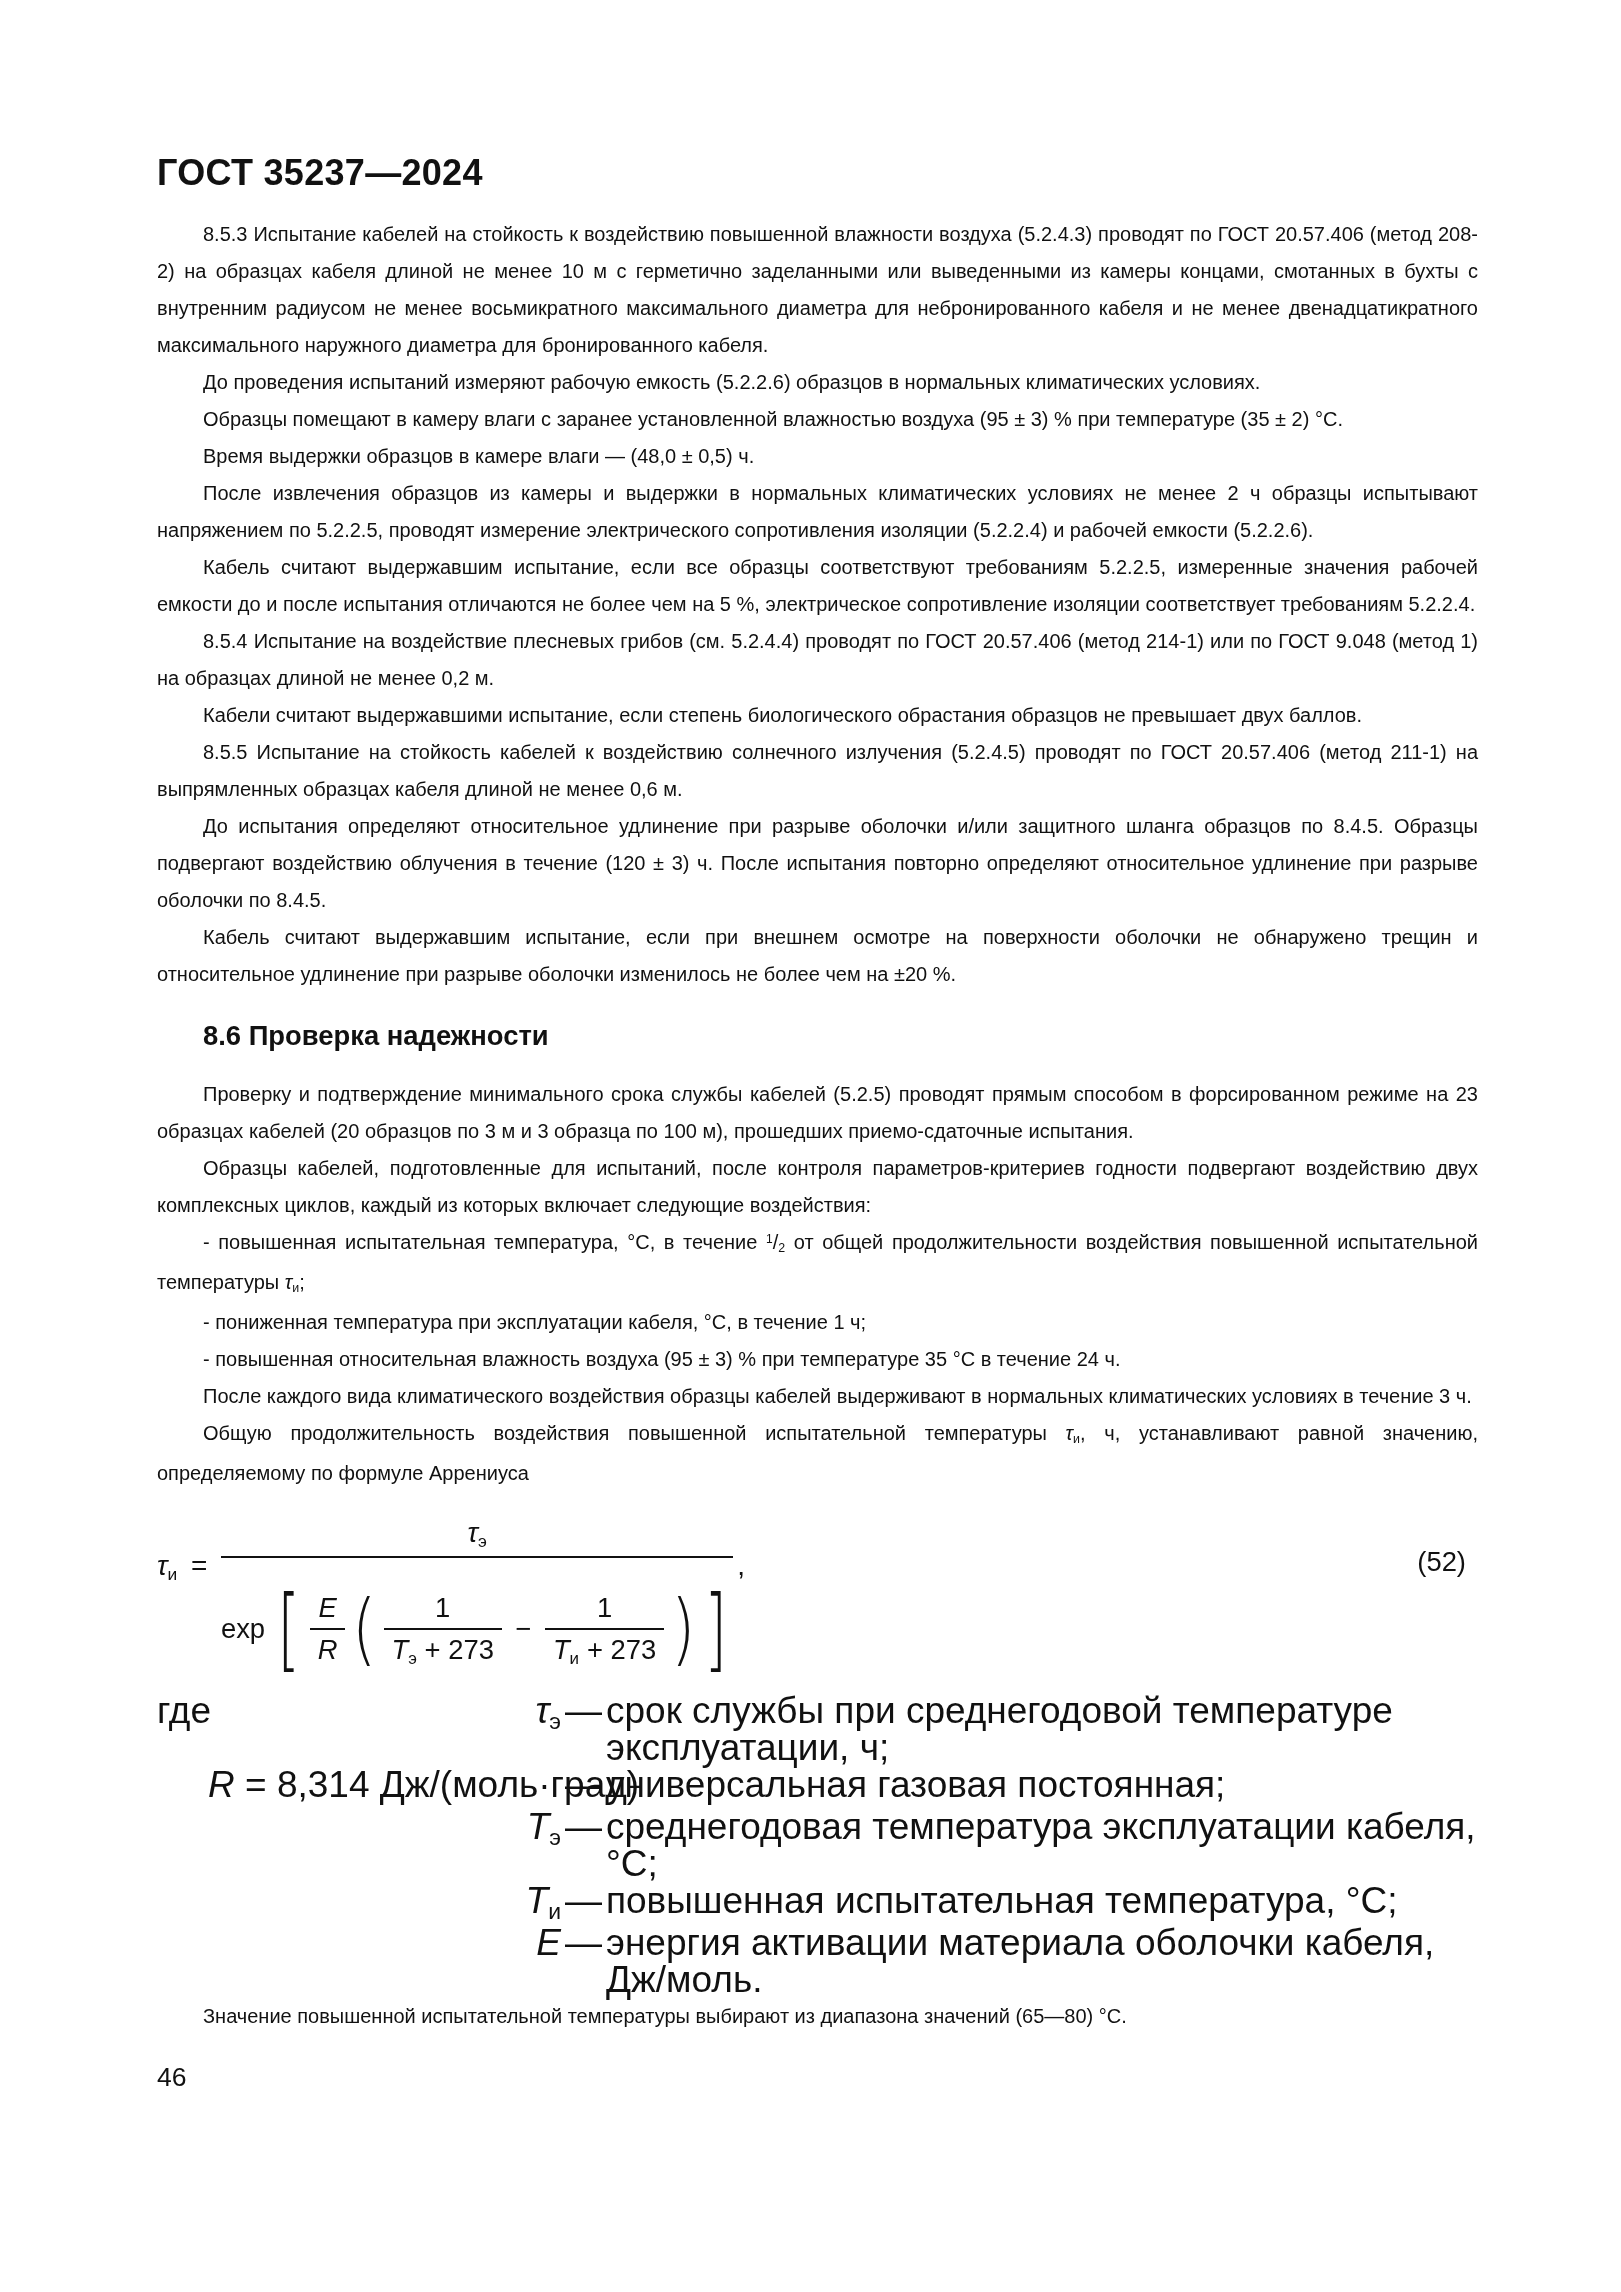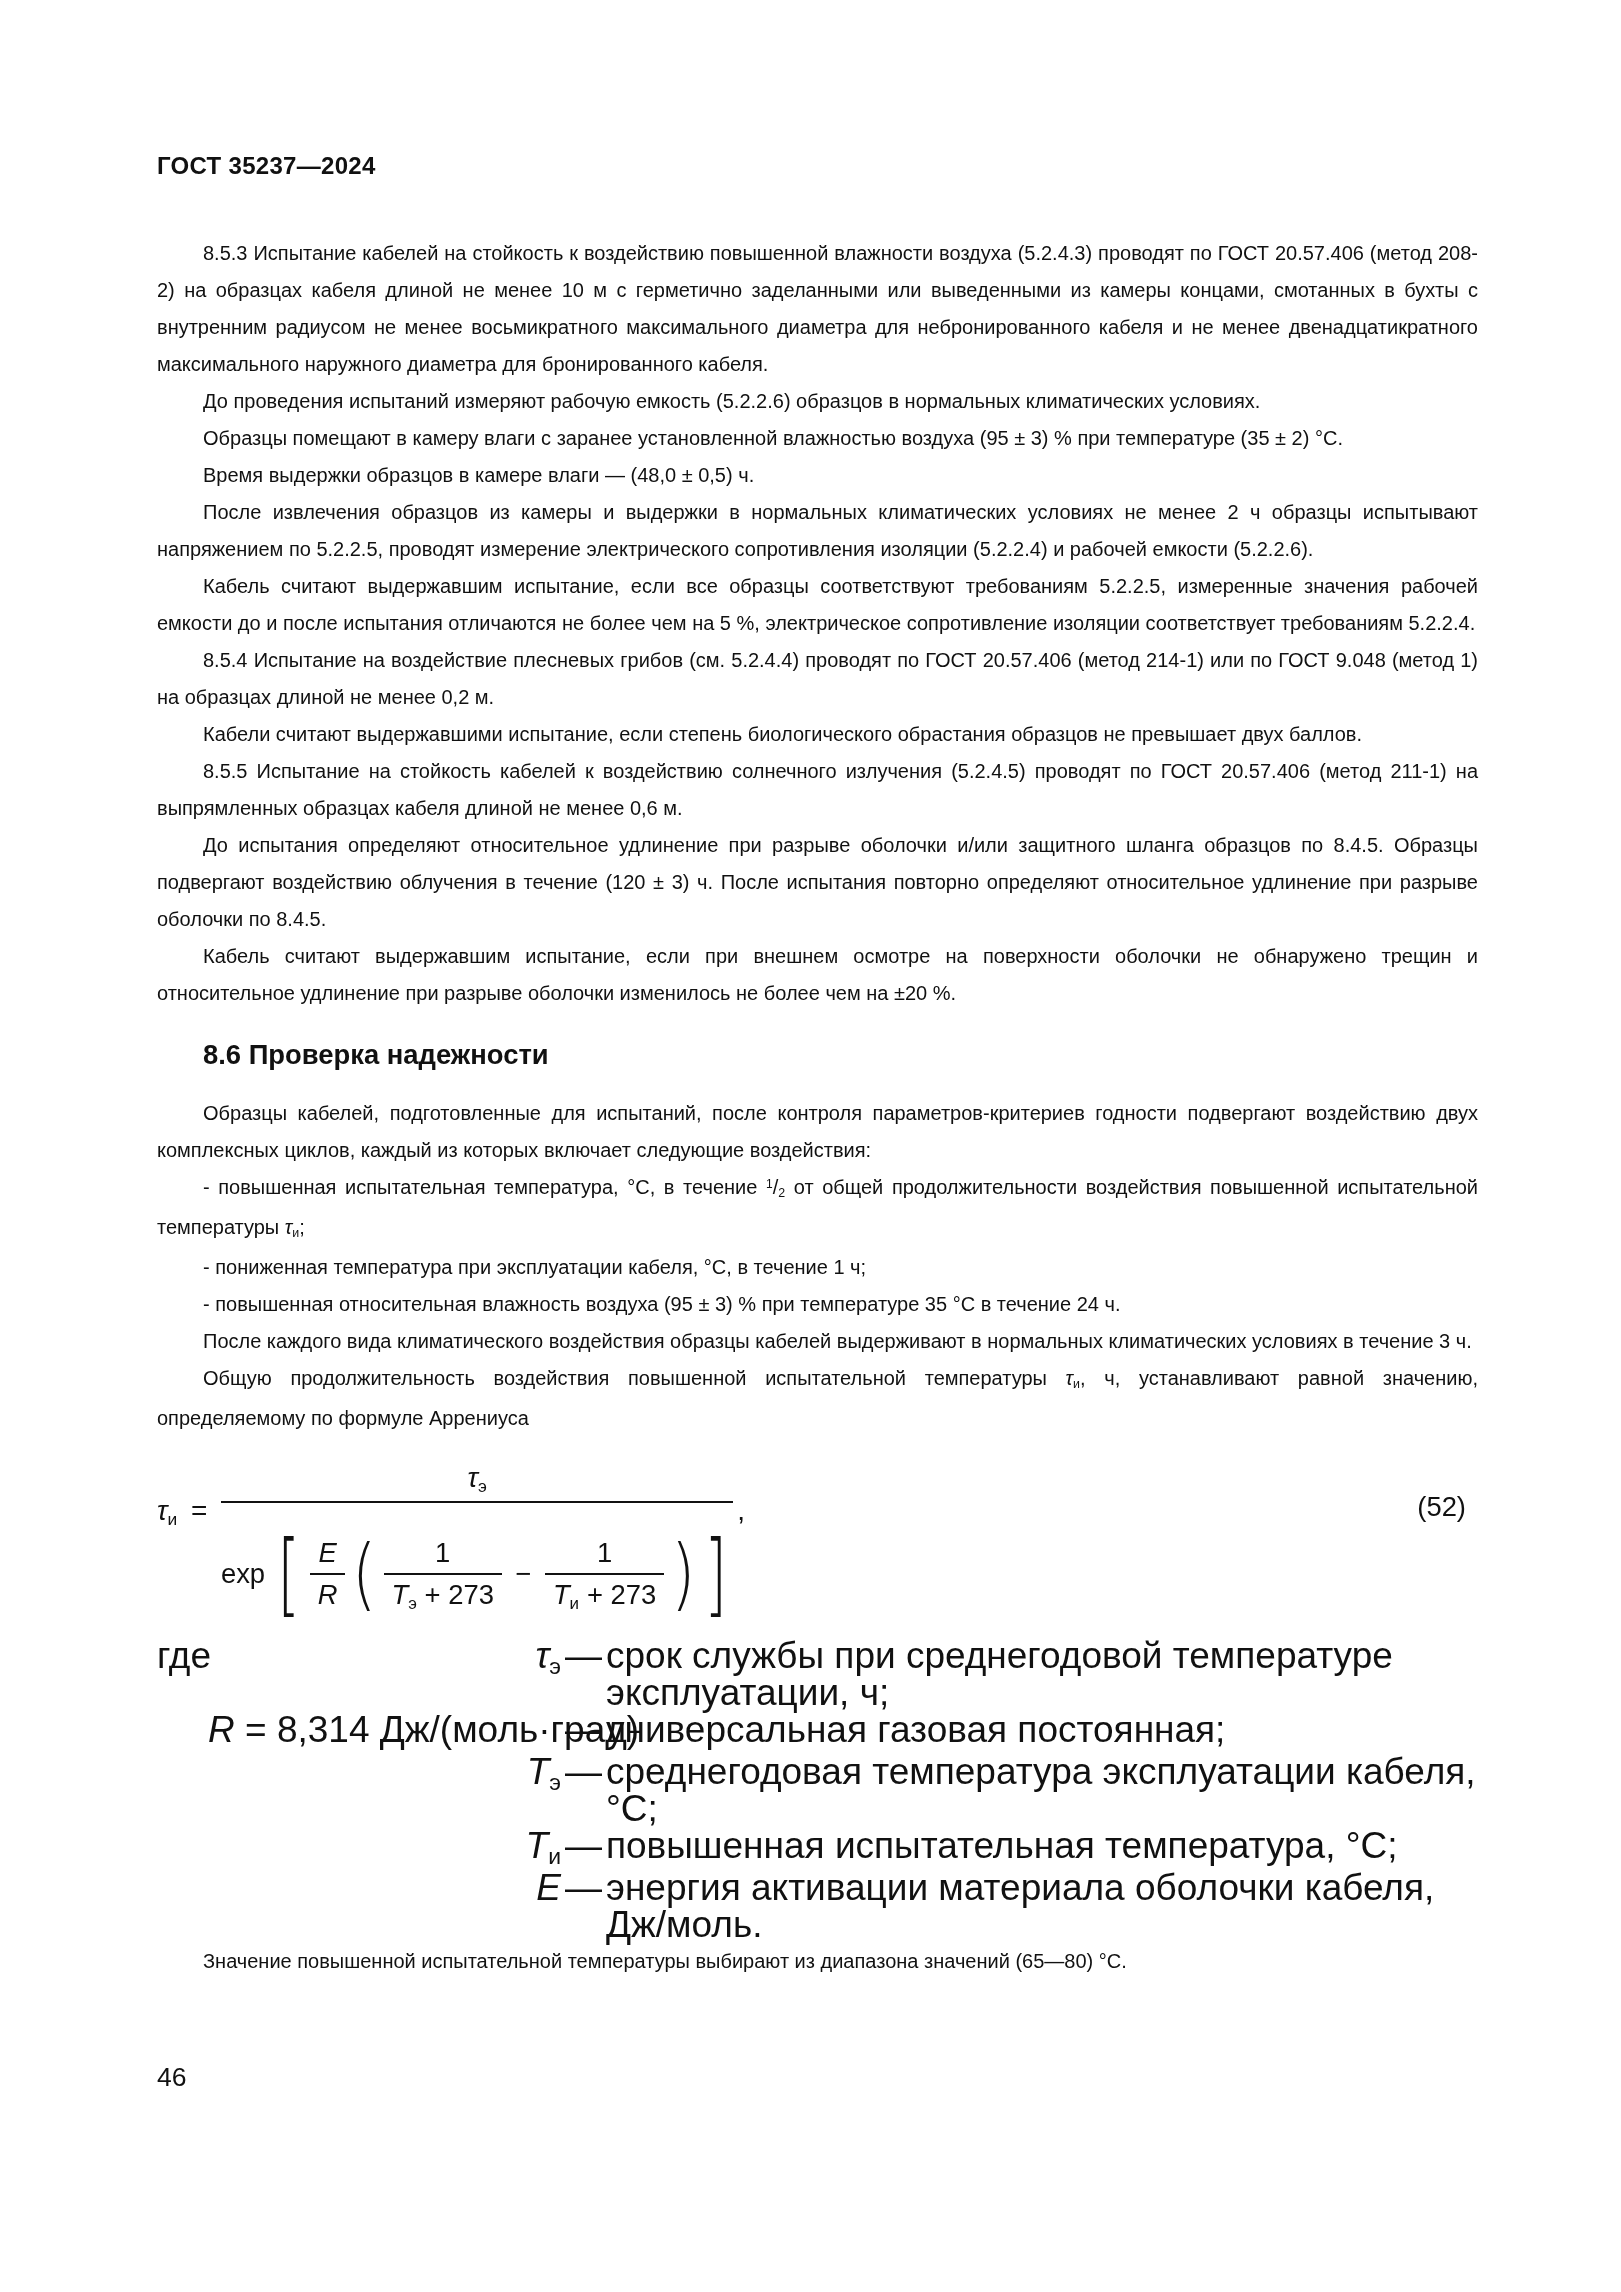--- a/index.html
+++ b/index.html
@@ -12,24 +12,24 @@
     font-family:"Liberation Sans", sans-serif;
     overflow:hidden;
   }
   .content{
     position:absolute;
     left:157px;
     top:152px;
     width:1321px;
   }
   .doc-header{
-    font-size:24px;
+    font-size:36px;
     font-weight:bold;
     letter-spacing:0.3px;
-    margin:0 0 55px 0;
+    margin:0 0 22px 0;
   }
   p.body{
     font-size:20px;
     line-height:37px;
     text-align:justify;
     text-indent:46px;
     margin:0;
   }
   .h2{
     font-size:27.4px;
@@ -104,20 +104,21 @@
     <p class="body">После извлечения образцов из камеры и выдержки в нормальных климатических условиях не менее 2 ч образцы испытывают напряжением по 5.2.2.5, проводят измерение электрического сопротивления изоляции (5.2.2.4) и рабочей емкости (5.2.2.6).</p>
     <p class="body">Кабель считают выдержавшим испытание, если все образцы соответствуют требованиям 5.2.2.5, измеренные значения рабочей емкости до и после испытания отличаются не более чем на 5 %, электрическое сопротивление изоляции соответствует требованиям 5.2.2.4.</p>
     <p class="body">8.5.4 Испытание на воздействие плесневых грибов (см. 5.2.4.4) проводят по ГОСТ 20.57.406 (метод 214-1) или по ГОСТ 9.048 (метод 1) на образцах длиной не менее 0,2 м.</p>
     <p class="body">Кабели считают выдержавшими испытание, если степень биологического обрастания образцов не превышает двух баллов.</p>
     <p class="body">8.5.5 Испытание на стойкость кабелей к воздействию солнечного излучения (5.2.4.5) проводят по ГОСТ 20.57.406 (метод 211-1) на выпрямленных образцах кабеля длиной не менее 0,6 м.</p>
     <p class="body">До испытания определяют относительное удлинение при разрыве оболочки и/или защитного шланга образцов по 8.4.5. Образцы подвергают воздействию облучения в течение (120 ± 3) ч. После испытания повторно определяют относительное удлинение при разрыве оболочки по 8.4.5.</p>
     <p class="body">Кабель считают выдержавшим испытание, если при внешнем осмотре на поверхности оболочки не обнаружено трещин и относительное удлинение при разрыве оболочки изменилось не более чем на ±20 %.</p>
 
     <div class="h2">8.6 Проверка надежности</div>
 
+    <p class="body">Проверку и подтверждение минимального срока службы кабелей (5.2.5) проводят прямым способом в форсированном режиме на 23 образцах кабелей (20 образцов по 3 м и 3 образца по 100 м), прошедших приемо-сдаточные испытания.</p>
     <p class="body">Образцы кабелей, подготовленные для испытаний, после контроля параметров-критериев годности подвергают воздействию двух комплексных циклов, каждый из которых включает следующие воздействия:</p>
     <p class="body"><span>- повышенная испытательная температура, °С, в течение </span><span class="sup">1</span><span>/</span><span class="sb">2</span><span> от общей продолжительности воздействия повышенной испытательной температуры </span><span class="it">τ</span><span class="sb">и</span><span>;</span></p>
     <p class="body">- пониженная температура при эксплуатации кабеля, °С, в течение 1 ч;</p>
     <p class="body">- повышенная относительная влажность воздуха (95 ± 3) % при температуре 35 °С в течение 24 ч.</p>
     <p class="body">После каждого вида климатического воздействия образцы кабелей выдерживают в нормальных климатических условиях в течение 3 ч.</p>
     <p class="body"><span>Общую продолжительность воздействия повышенной испытательной температуры </span><span class="it">τ</span><span class="sb">и</span><span>, ч, устанавливают равной значению, определяемому по формуле Аррениуса</span></p>
 
     <div class="formula-wrap">
       <div class="formula">
         <span class="lhs"><span class="it">τ</span><span class="sb">и</span><span class="feq">=</span></span>

